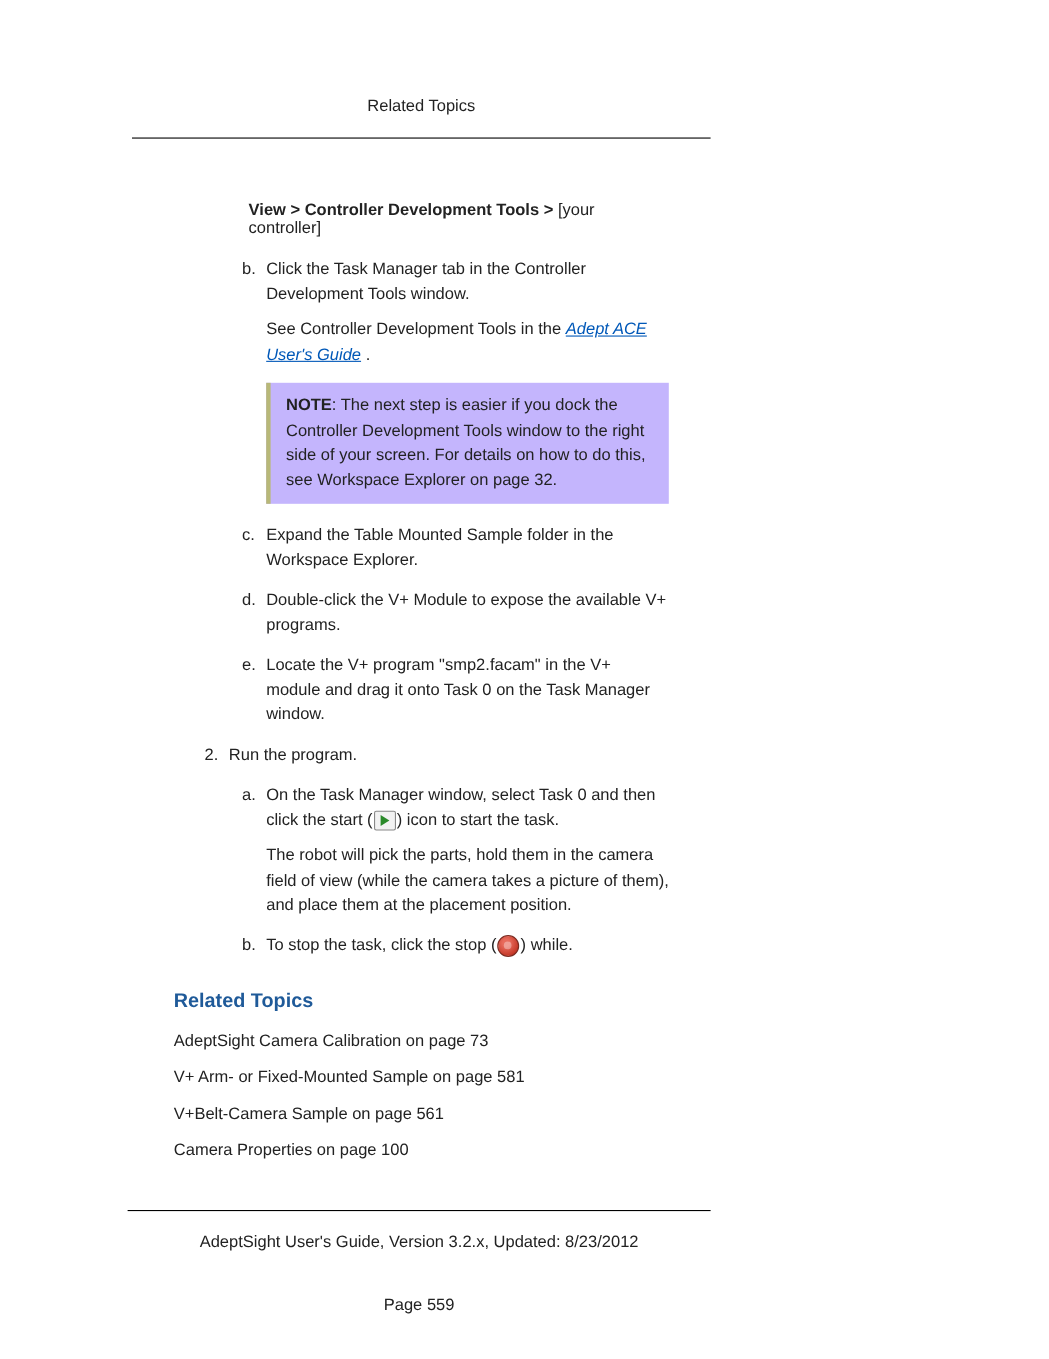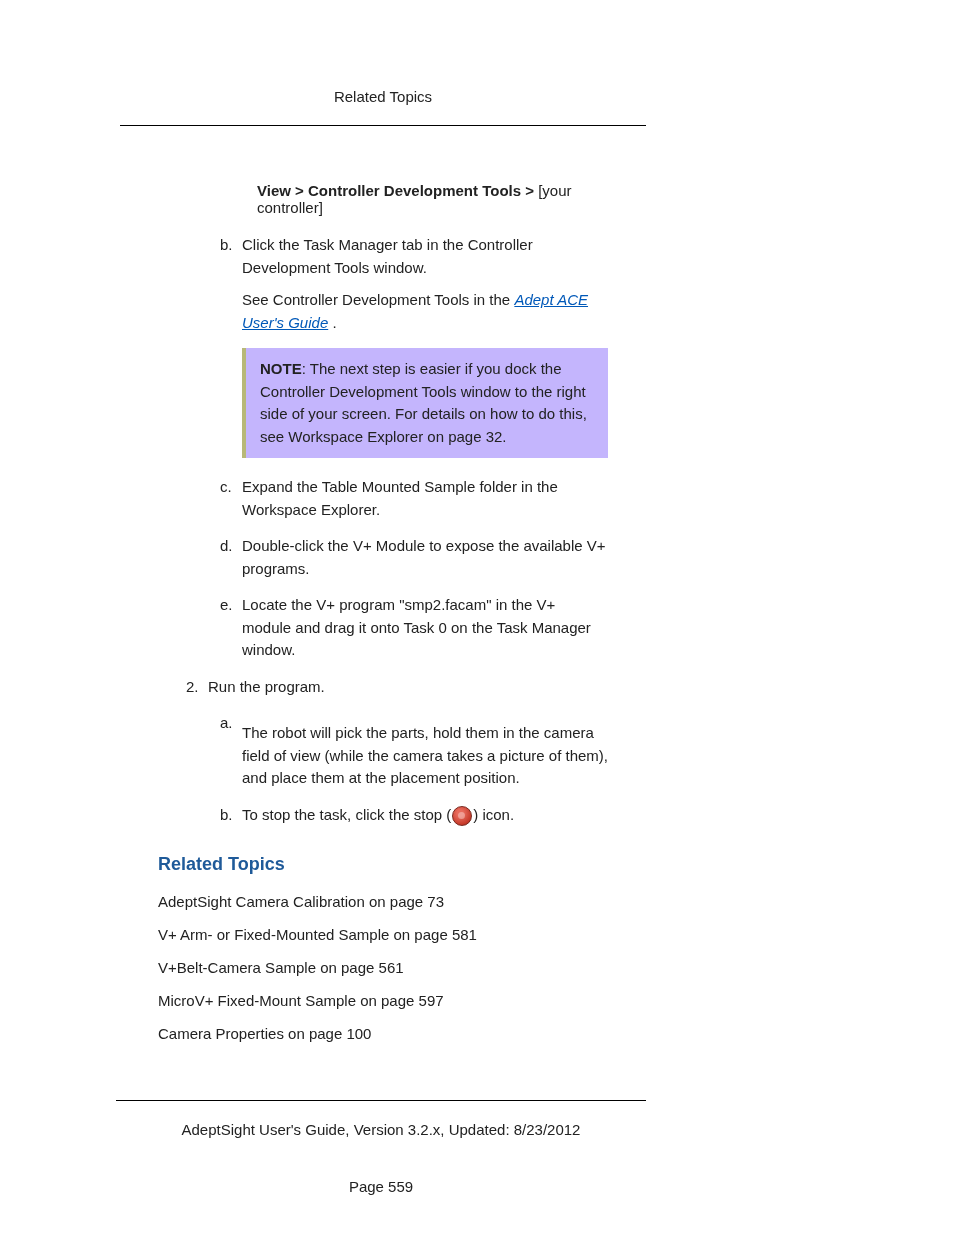--- a/index.html
+++ b/index.html
@@ -23,21 +23,21 @@
     padding-bottom: 20px;
     border-bottom: 1px solid #000;
     margin-bottom: 56px;
   }
   .body-content {
     padding-left: 38px;
     padding-right: 38px;
   }
   .bold-line {
     text-align: left;
-    margin-left: 99px;
+    margin-left: 68px;
     margin-bottom: 18px;
   }
   .bold-line .bold { font-weight: 700; }
   .sub-item {
     display: flex;
     margin-bottom: 14px;
     line-height: 1.5;
   }
   .sub-marker {
     width: 22px;
@@ -160,38 +160,40 @@
     </div>
 
     <div class="sub-item level-num">
       <div class="sub-marker">2.</div>
       <div class="sub-body">Run the program.</div>
     </div>
 
     <div class="sub-item level-b">
       <div class="sub-marker">a.</div>
       <div class="sub-body">
+        <div>
+          <span>On the Task Manager window, select Task 0 and then click the start (</span><span class="inline-icon play"></span><span>) icon to start the task.</span>
+        </div>
         <div class="sub-extra">The robot will pick the parts, hold them in the camera field of view (while the camera takes a picture of them), and place them at the placement position.</div>
       </div>
     </div>
 
     <div class="sub-item level-b">
       <div class="sub-marker">b.</div>
       <div class="sub-body">
-        <span>To stop the task, click the stop (</span><span class="inline-icon stop"></span><span>) icon.</span>
+        <span>To stop the task, click the stop (</span><span class="inline-icon stop"></span><span>) while.</span>
       </div>
     </div>
 
     <div class="section-heading">Related Topics</div>
 
     <div class="related-list">
       <p>AdeptSight Camera Calibration on page 73</p>
       <p>V+ Arm- or Fixed-Mounted Sample on page 581</p>
       <p>V+Belt-Camera Sample on page 561</p>
-      <p>MicroV+ Fixed-Mount Sample on page 597</p>
       <p>Camera Properties on page 100</p>
     </div>
 
   </div>
 
   <div class="footer-area">
     <div class="footer-line">AdeptSight User's Guide,  Version 3.2.x, Updated: 8/23/2012</div>
     <div>Page 559</div>
   </div>
 

